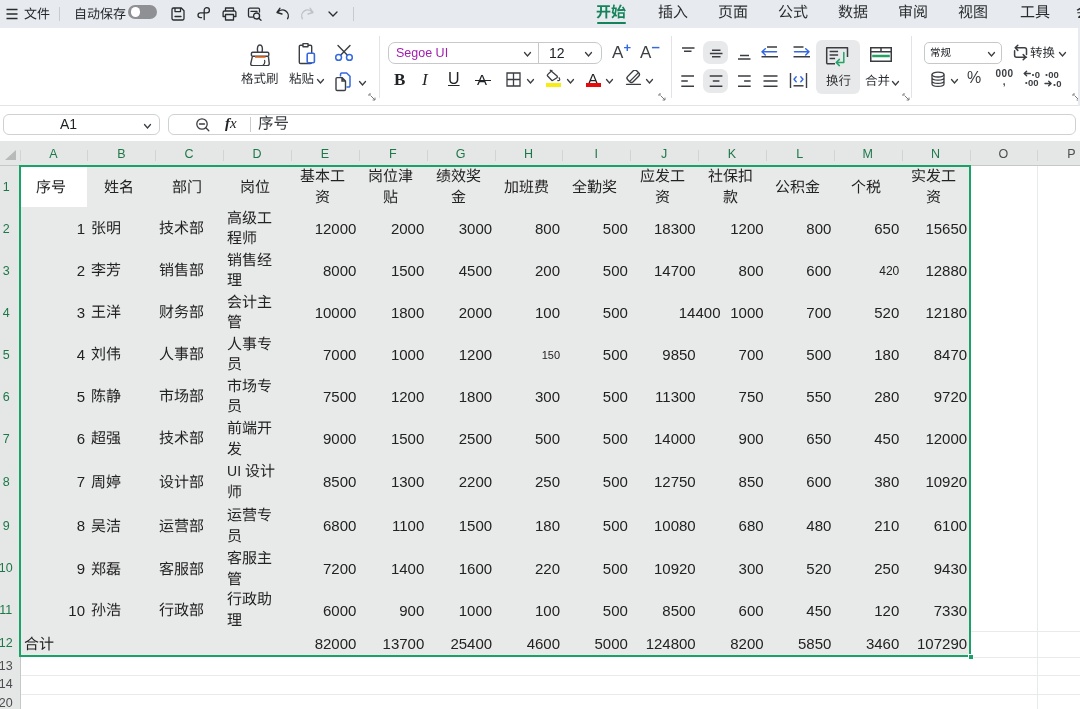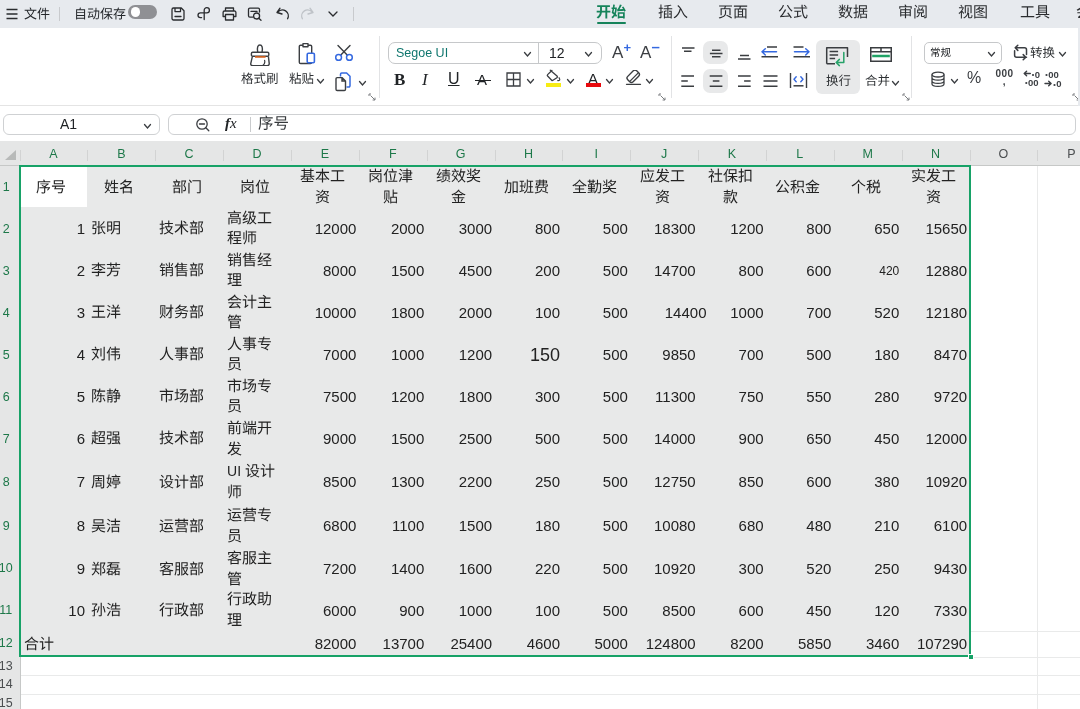--- a/index.html
+++ b/index.html
@@ -132,21 +132,21 @@
     </svg>
     <svg class="chev" style="left:358px;top:52px" width="9" height="7" viewBox="0 0 9 7">
       <path d="M1.5 1.5 4.5 5 7.5 1.5" stroke="#3b3e42" stroke-width="1.3" fill="none" stroke-linecap="round"></path>
     </svg>
     <svg class="ic" style="left:368px;top:65px" width="8" height="8" viewBox="0 0 8 8">
       <path d="M1 1v2M1 1h2M7 7H4.6M7 7V4.6M2.5 2.5 7 7" stroke="#7a7d80" stroke-width="1" fill="none"></path>
     </svg>
     <div class="ab" style="left:379px;top:8px;width:1px;height:62px;background:#e2e3e5"></div>
     <div class="ab" style="left:387.5px;top:14px;width:214px;height:22px;border:1px solid #c6c8ca;border-radius:7px;background:#fff"></div>
     <div class="ab" style="left:537.5px;top:14px;width:1px;height:22px;background:#c6c8ca"></div>
-    <div class="ab" style="left:396px;top:18px;font-size:12.5px;color:#0f766e">Segoe UI</div>
+    <div class="ab" style="left:396px;top:18px;font-size:12.5px;color:#a21caf">Segoe UI</div>
     <svg class="chev" style="left:523px;top:23px" width="9" height="7" viewBox="0 0 9 7">
       <path d="M1.5 1.5 4.5 5 7.5 1.5" stroke="#3b3e42" stroke-width="1.3" fill="none" stroke-linecap="round"></path>
     </svg>
     <div class="ab" style="left:549px;top:17px;font-size:14px;color:#202326">12</div>
     <svg class="chev" style="left:584px;top:23px" width="9" height="7" viewBox="0 0 9 7">
       <path d="M1.5 1.5 4.5 5 7.5 1.5" stroke="#3b3e42" stroke-width="1.3" fill="none" stroke-linecap="round"></path>
     </svg>
     <div class="ab" style="left:612px;top:15px;font-size:17px;color:#3b3e42">A</div>
     <div class="ab" style="left:623.5px;top:12px;font-size:13px;font-weight:bold;color:#3569e0">+</div>
     <div class="ab" style="left:640px;top:15px;font-size:17px;color:#3b3e42">A</div>
@@ -370,21 +370,21 @@
     <div class="rowh" style="top:192.5px;height:42px;line-height:42px;color:#1d7849;font-weight:400;text-align:center"><span style="position:relative;left:-3.5px">5</span></div>
     <div class="rowh" style="top:234.5px;height:42px;line-height:42px;color:#1d7849;font-weight:400;text-align:center"><span style="position:relative;left:-3.5px">6</span></div>
     <div class="rowh" style="top:276.5px;height:42.5px;line-height:42.5px;color:#1d7849;font-weight:400;text-align:center"><span style="position:relative;left:-3.5px">7</span></div>
     <div class="rowh" style="top:319px;height:44px;line-height:44px;color:#1d7849;font-weight:400;text-align:center"><span style="position:relative;left:-3.5px">8</span></div>
     <div class="rowh" style="top:363px;height:44px;line-height:44px;color:#1d7849;font-weight:400;text-align:center"><span style="position:relative;left:-3.5px">9</span></div>
     <div class="rowh" style="top:407px;height:41.5px;line-height:41.5px;color:#1d7849;font-weight:400;text-align:center"><span style="position:relative;left:-4px">10</span></div>
     <div class="rowh" style="top:448.5px;height:41.5px;line-height:41.5px;color:#1d7849;font-weight:400;text-align:center"><span style="position:relative;left:-4px">11</span></div>
     <div class="rowh" style="top:490px;height:25.5px;line-height:25.5px;color:#1d7849;font-weight:400;text-align:center"><span style="position:relative;left:-4px">12</span></div>
     <div class="rowh" style="top:515.5px;height:18.5px;line-height:18.5px;color:#4b4e50;font-weight:400;text-align:center"><span style="position:relative;left:-4px">13</span></div>
     <div class="rowh" style="top:534px;height:19px;line-height:19px;color:#4b4e50;font-weight:400;text-align:center"><span style="position:relative;left:-4px">14</span></div>
-    <div class="rowh" style="top:553px;height:19px;line-height:19px;color:#4b4e50;font-weight:400;text-align:center"><span style="position:relative;left:-4px">15</span></div>
+    <div class="rowh" style="top:553px;height:19px;line-height:19px;color:#4b4e50;font-weight:400;text-align:center"><span style="position:relative;left:-4px">20</span></div>
     <div class="cj" style="left:19.5px;top:25.5px;width:63.9px;height:41px;line-height:41px;text-align:center;"><svg class="k" style="width:2em" viewBox="0 0 2000 1000">
         <use href="#u5E8F"></use>
         <use href="#u53F7" x="1000"></use>
       </svg></div>
     <div class="cj" style="left:87.4px;top:25.5px;width:63.9px;height:41px;line-height:41px;text-align:center;"><svg class="k" style="width:2em" viewBox="0 0 2000 1000">
         <use href="#u59D3"></use>
         <use href="#u540D" x="1000"></use>
       </svg></div>
     <div class="cj" style="left:155.2px;top:25.5px;width:63.9px;height:41px;line-height:41px;text-align:center;"><svg class="k" style="width:2em" viewBox="0 0 2000 1000">
         <use href="#u90E8"></use>
@@ -534,21 +534,21 @@
         <use href="#u4E3B" x="2000"></use>
       </svg></div>
     <div class="cj" style="left:227.1px;top:171.5px;width:63.9px;height:20.7px;line-height:20.7px;text-align:left"><svg class="k" style="width:1em" viewBox="0 0 1000 1000">
         <use href="#u7BA1"></use>
       </svg></div>
     <div class="num" style="left:290.9px;top:150.5px;width:65.5px;height:42px;line-height:42px;font-size:15px">10000</div>
     <div class="num" style="left:358.8px;top:150.5px;width:65.5px;height:42px;line-height:42px;font-size:15px">1800</div>
     <div class="num" style="left:426.6px;top:150.5px;width:65.5px;height:42px;line-height:42px;font-size:15px">2000</div>
     <div class="num" style="left:494.5px;top:150.5px;width:65.5px;height:42px;line-height:42px;font-size:15px">100</div>
     <div class="num" style="left:562.4px;top:150.5px;width:65.5px;height:42px;line-height:42px;font-size:15px">500</div>
-    <div class="num" style="left:641px;top:150.5px;width:65.5px;height:42px;line-height:42px;font-size:15px">14400</div>
+    <div class="num" style="left:655px;top:150.5px;width:65.5px;height:42px;line-height:42px;font-size:15px">14400</div>
     <div class="num" style="left:698.1px;top:150.5px;width:65.5px;height:42px;line-height:42px;font-size:15px">1000</div>
     <div class="num" style="left:765.9px;top:150.5px;width:65.5px;height:42px;line-height:42px;font-size:15px">700</div>
     <div class="num" style="left:833.8px;top:150.5px;width:65.5px;height:42px;line-height:42px;font-size:15px">520</div>
     <div class="num" style="left:901.6px;top:150.5px;width:65.5px;height:42px;line-height:42px;font-size:15px">12180</div>
     <div class="num" style="left:19.5px;top:192.5px;width:65.5px;height:42px;line-height:42px;font-size:15px">4</div>
     <div class="cj" style="left:91.4px;top:192.5px;width:63.9px;height:42px;line-height:42px;text-align:left;"><svg class="k" style="width:2em" viewBox="0 0 2000 1000">
         <use href="#u5218"></use>
         <use href="#u4F1F" x="1000"></use>
       </svg></div>
     <div class="cj" style="left:159.2px;top:192.5px;width:63.9px;height:42px;line-height:42px;text-align:left;"><svg class="k" style="width:3em" viewBox="0 0 3000 1000">
@@ -560,21 +560,21 @@
         <use href="#u4EBA"></use>
         <use href="#u4E8B" x="1000"></use>
         <use href="#u4E13" x="2000"></use>
       </svg></div>
     <div class="cj" style="left:227.1px;top:213.5px;width:63.9px;height:20.7px;line-height:20.7px;text-align:left"><svg class="k" style="width:1em" viewBox="0 0 1000 1000">
         <use href="#u5458"></use>
       </svg></div>
     <div class="num" style="left:290.9px;top:192.5px;width:65.5px;height:42px;line-height:42px;font-size:15px">7000</div>
     <div class="num" style="left:358.8px;top:192.5px;width:65.5px;height:42px;line-height:42px;font-size:15px">1000</div>
     <div class="num" style="left:426.6px;top:192.5px;width:65.5px;height:42px;line-height:42px;font-size:15px">1200</div>
-    <div class="num" style="left:494.5px;top:192.5px;width:65.5px;height:42px;line-height:42px;font-size:18px">150</div>
+    <div class="num" style="left:494.5px;top:192.5px;width:65.5px;height:42px;line-height:42px;font-size:11px">150</div>
     <div class="num" style="left:562.4px;top:192.5px;width:65.5px;height:42px;line-height:42px;font-size:15px">500</div>
     <div class="num" style="left:630.2px;top:192.5px;width:65.5px;height:42px;line-height:42px;font-size:15px">9850</div>
     <div class="num" style="left:698.1px;top:192.5px;width:65.5px;height:42px;line-height:42px;font-size:15px">700</div>
     <div class="num" style="left:765.9px;top:192.5px;width:65.5px;height:42px;line-height:42px;font-size:15px">500</div>
     <div class="num" style="left:833.8px;top:192.5px;width:65.5px;height:42px;line-height:42px;font-size:15px">180</div>
     <div class="num" style="left:901.6px;top:192.5px;width:65.5px;height:42px;line-height:42px;font-size:15px">8470</div>
     <div class="num" style="left:19.5px;top:234.5px;width:65.5px;height:42px;line-height:42px;font-size:15px">5</div>
     <div class="cj" style="left:91.4px;top:234.5px;width:63.9px;height:42px;line-height:42px;text-align:left;"><svg class="k" style="width:2em" viewBox="0 0 2000 1000">
         <use href="#u9648"></use>
         <use href="#u9759" x="1000"></use>

